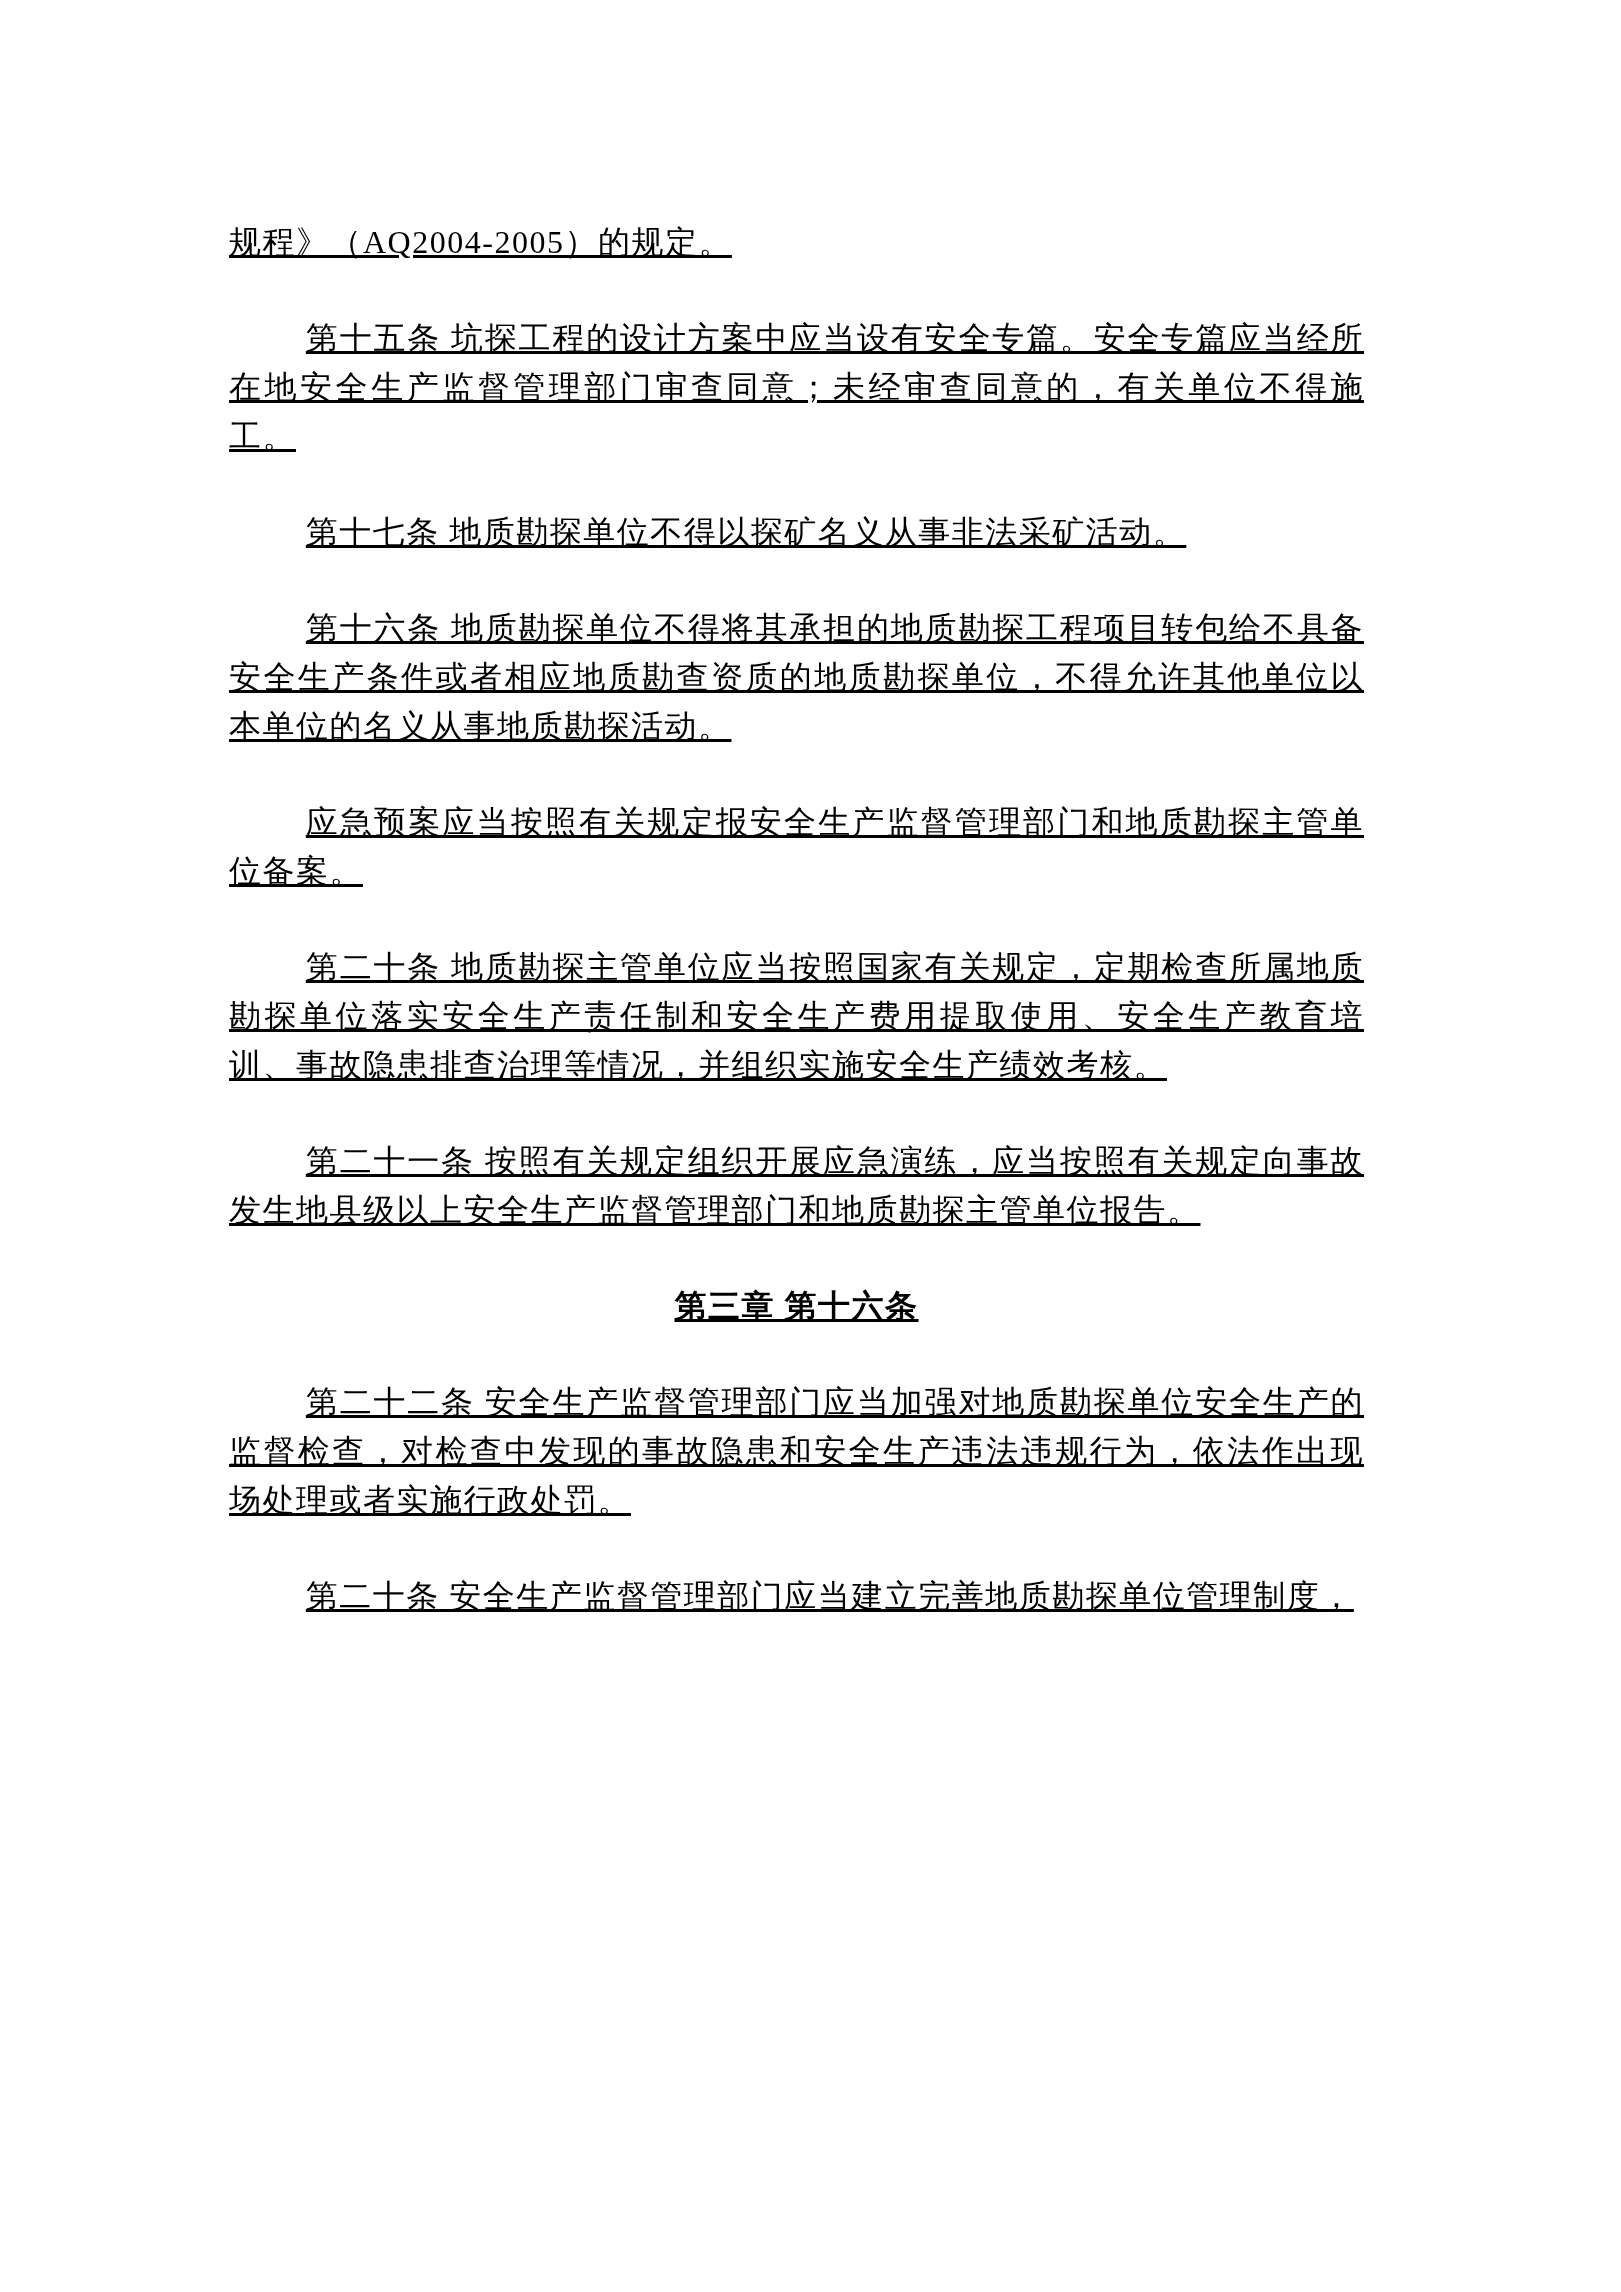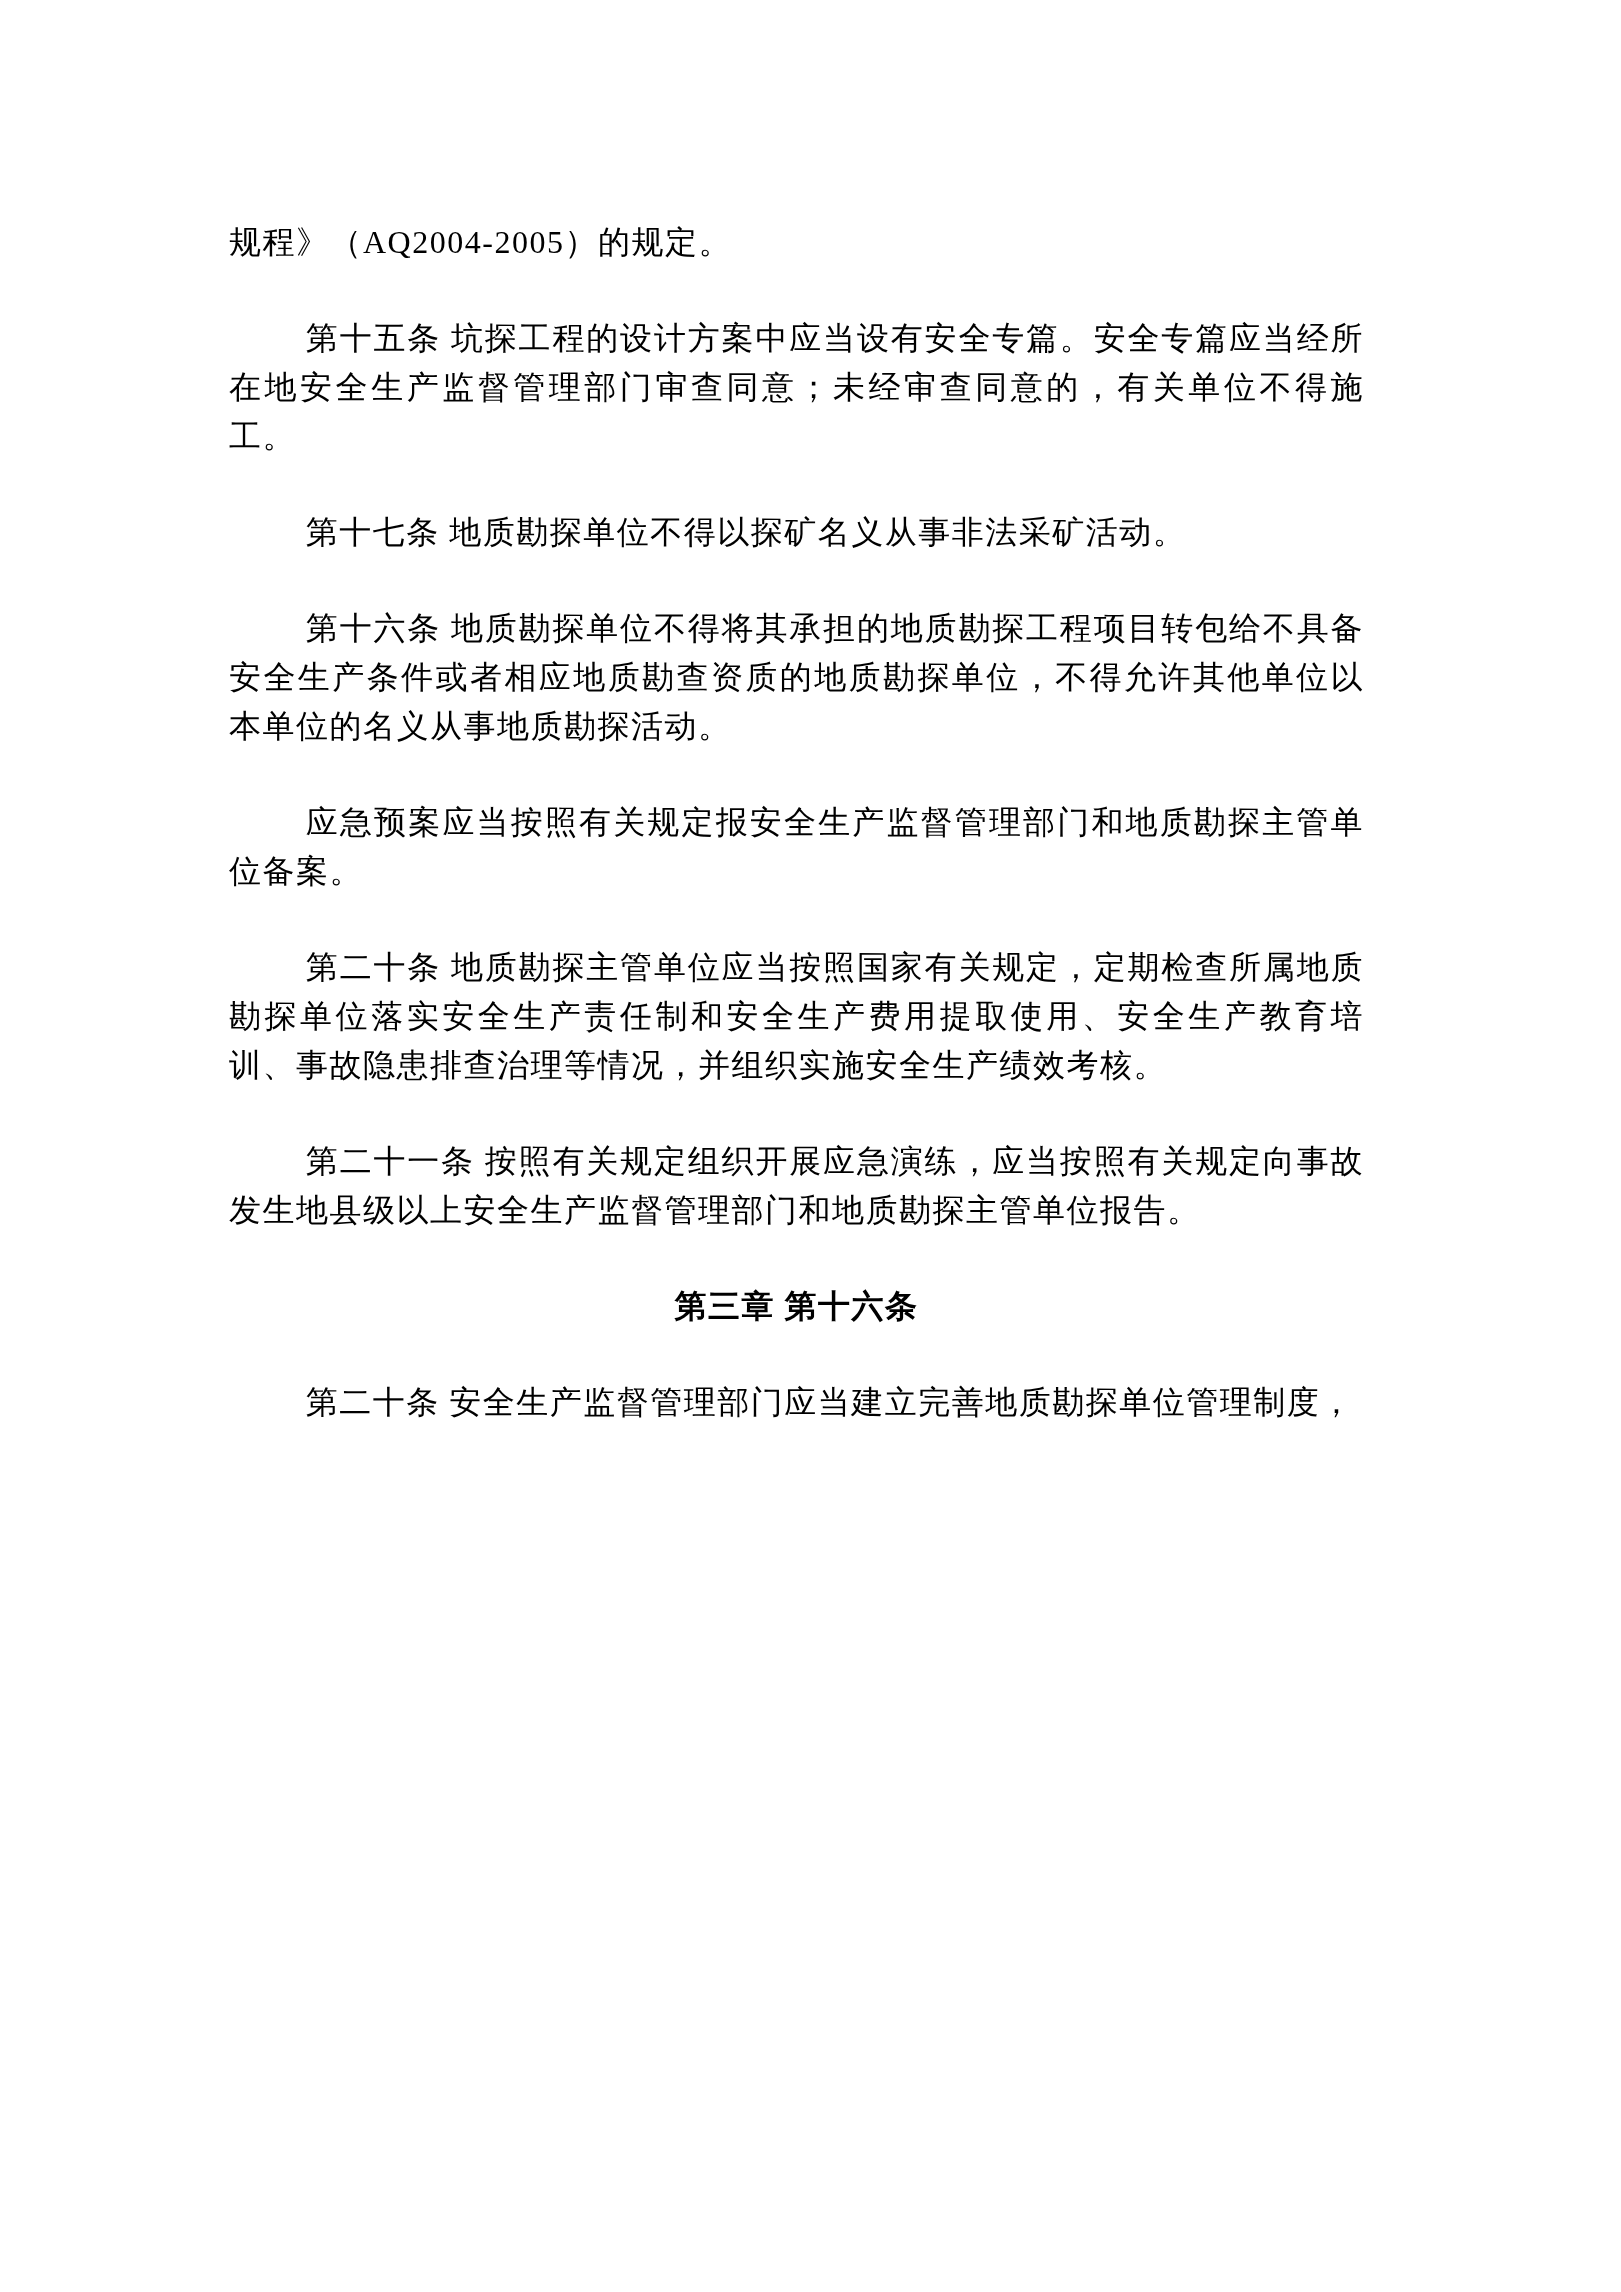--- a/index.html
+++ b/index.html
@@ -6,20 +6,21 @@
     margin: 0;
     padding: 0;
     background: #ffffff;
   }
   .page {
     position: relative;
     width: 1621px;
     height: 2293px;
     background: #ffffff;
     overflow: hidden;
+    text-decoration: underline;
   }
   .content {
     box-sizing: border-box;
     width: 100%;
     height: 100%;
     padding: 218px 257px 0 229px;
     font-family: "Liberation Serif", "DejaVu Serif", serif;
     font-size: 32px;
     line-height: 49px;
     letter-spacing: 1.5px;
@@ -62,18 +63,19 @@
 
 
     <p class="para indented">应急预案应当按照有关规定报安全生产监督管理部门和地质勘探主管单位备案。</p>
 
     <p class="para indented">第二十条 地质勘探主管单位应当按照国家有关规定，定期检查所属地质勘探单位落实安全生产责任制和安全生产费用提取使用、安全生产教育培训、事故隐患排查治理等情况，并组织实施安全生产绩效考核。</p>
 
     <p class="para indented">第二十一条 按照有关规定组织开展应急演练，应当按照有关规定向事故发生地县级以上安全生产监督管理部门和地质勘探主管单位报告。</p>
 
     <h2 class="chapter-heading">第三章 第十六条</h2>
 
+    <p class="para indented">第二十二条 安全生产监督管理部门应当加强对地质勘探单位安全生产的监督检查，对检查中发现的事故隐患和安全生产违法违规行为，依法作出现场处理或者实施行政处罚。</p>
 
     <p class="para indented">第二十条 安全生产监督管理部门应当建立完善地质勘探单位管理制度，</p>
 
   </div>
 </div>
 
 
 </body></html>

